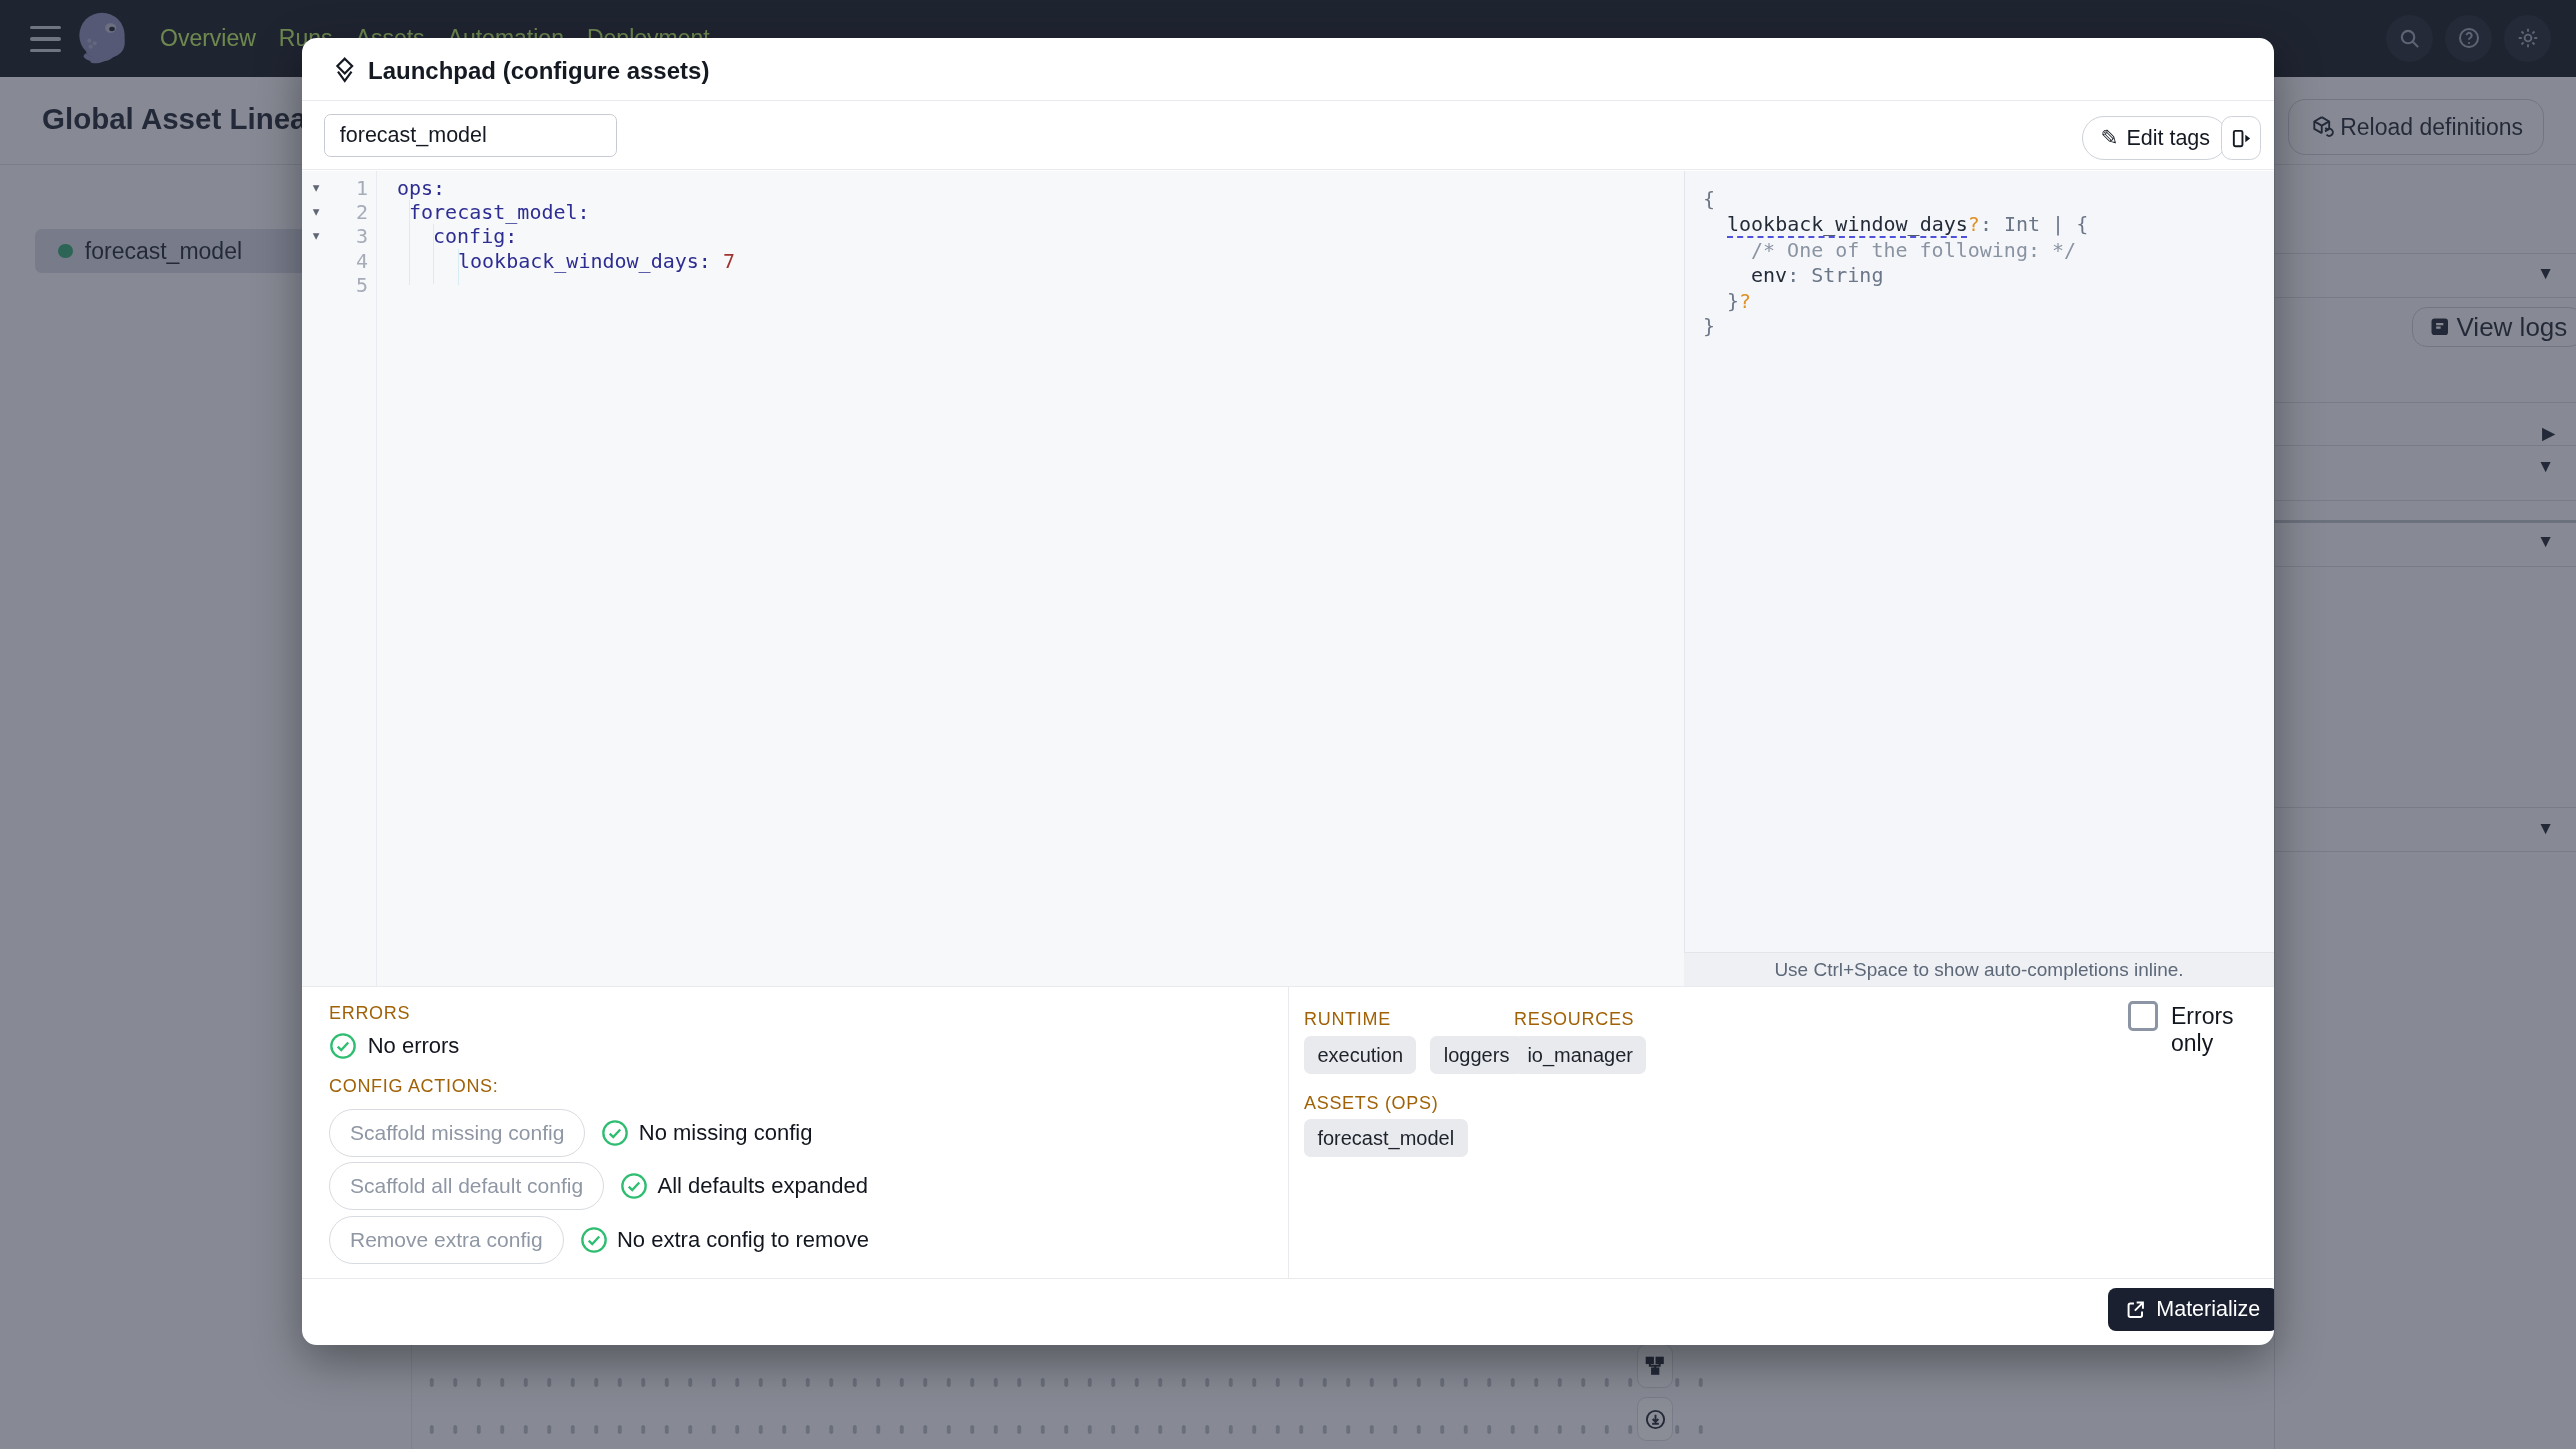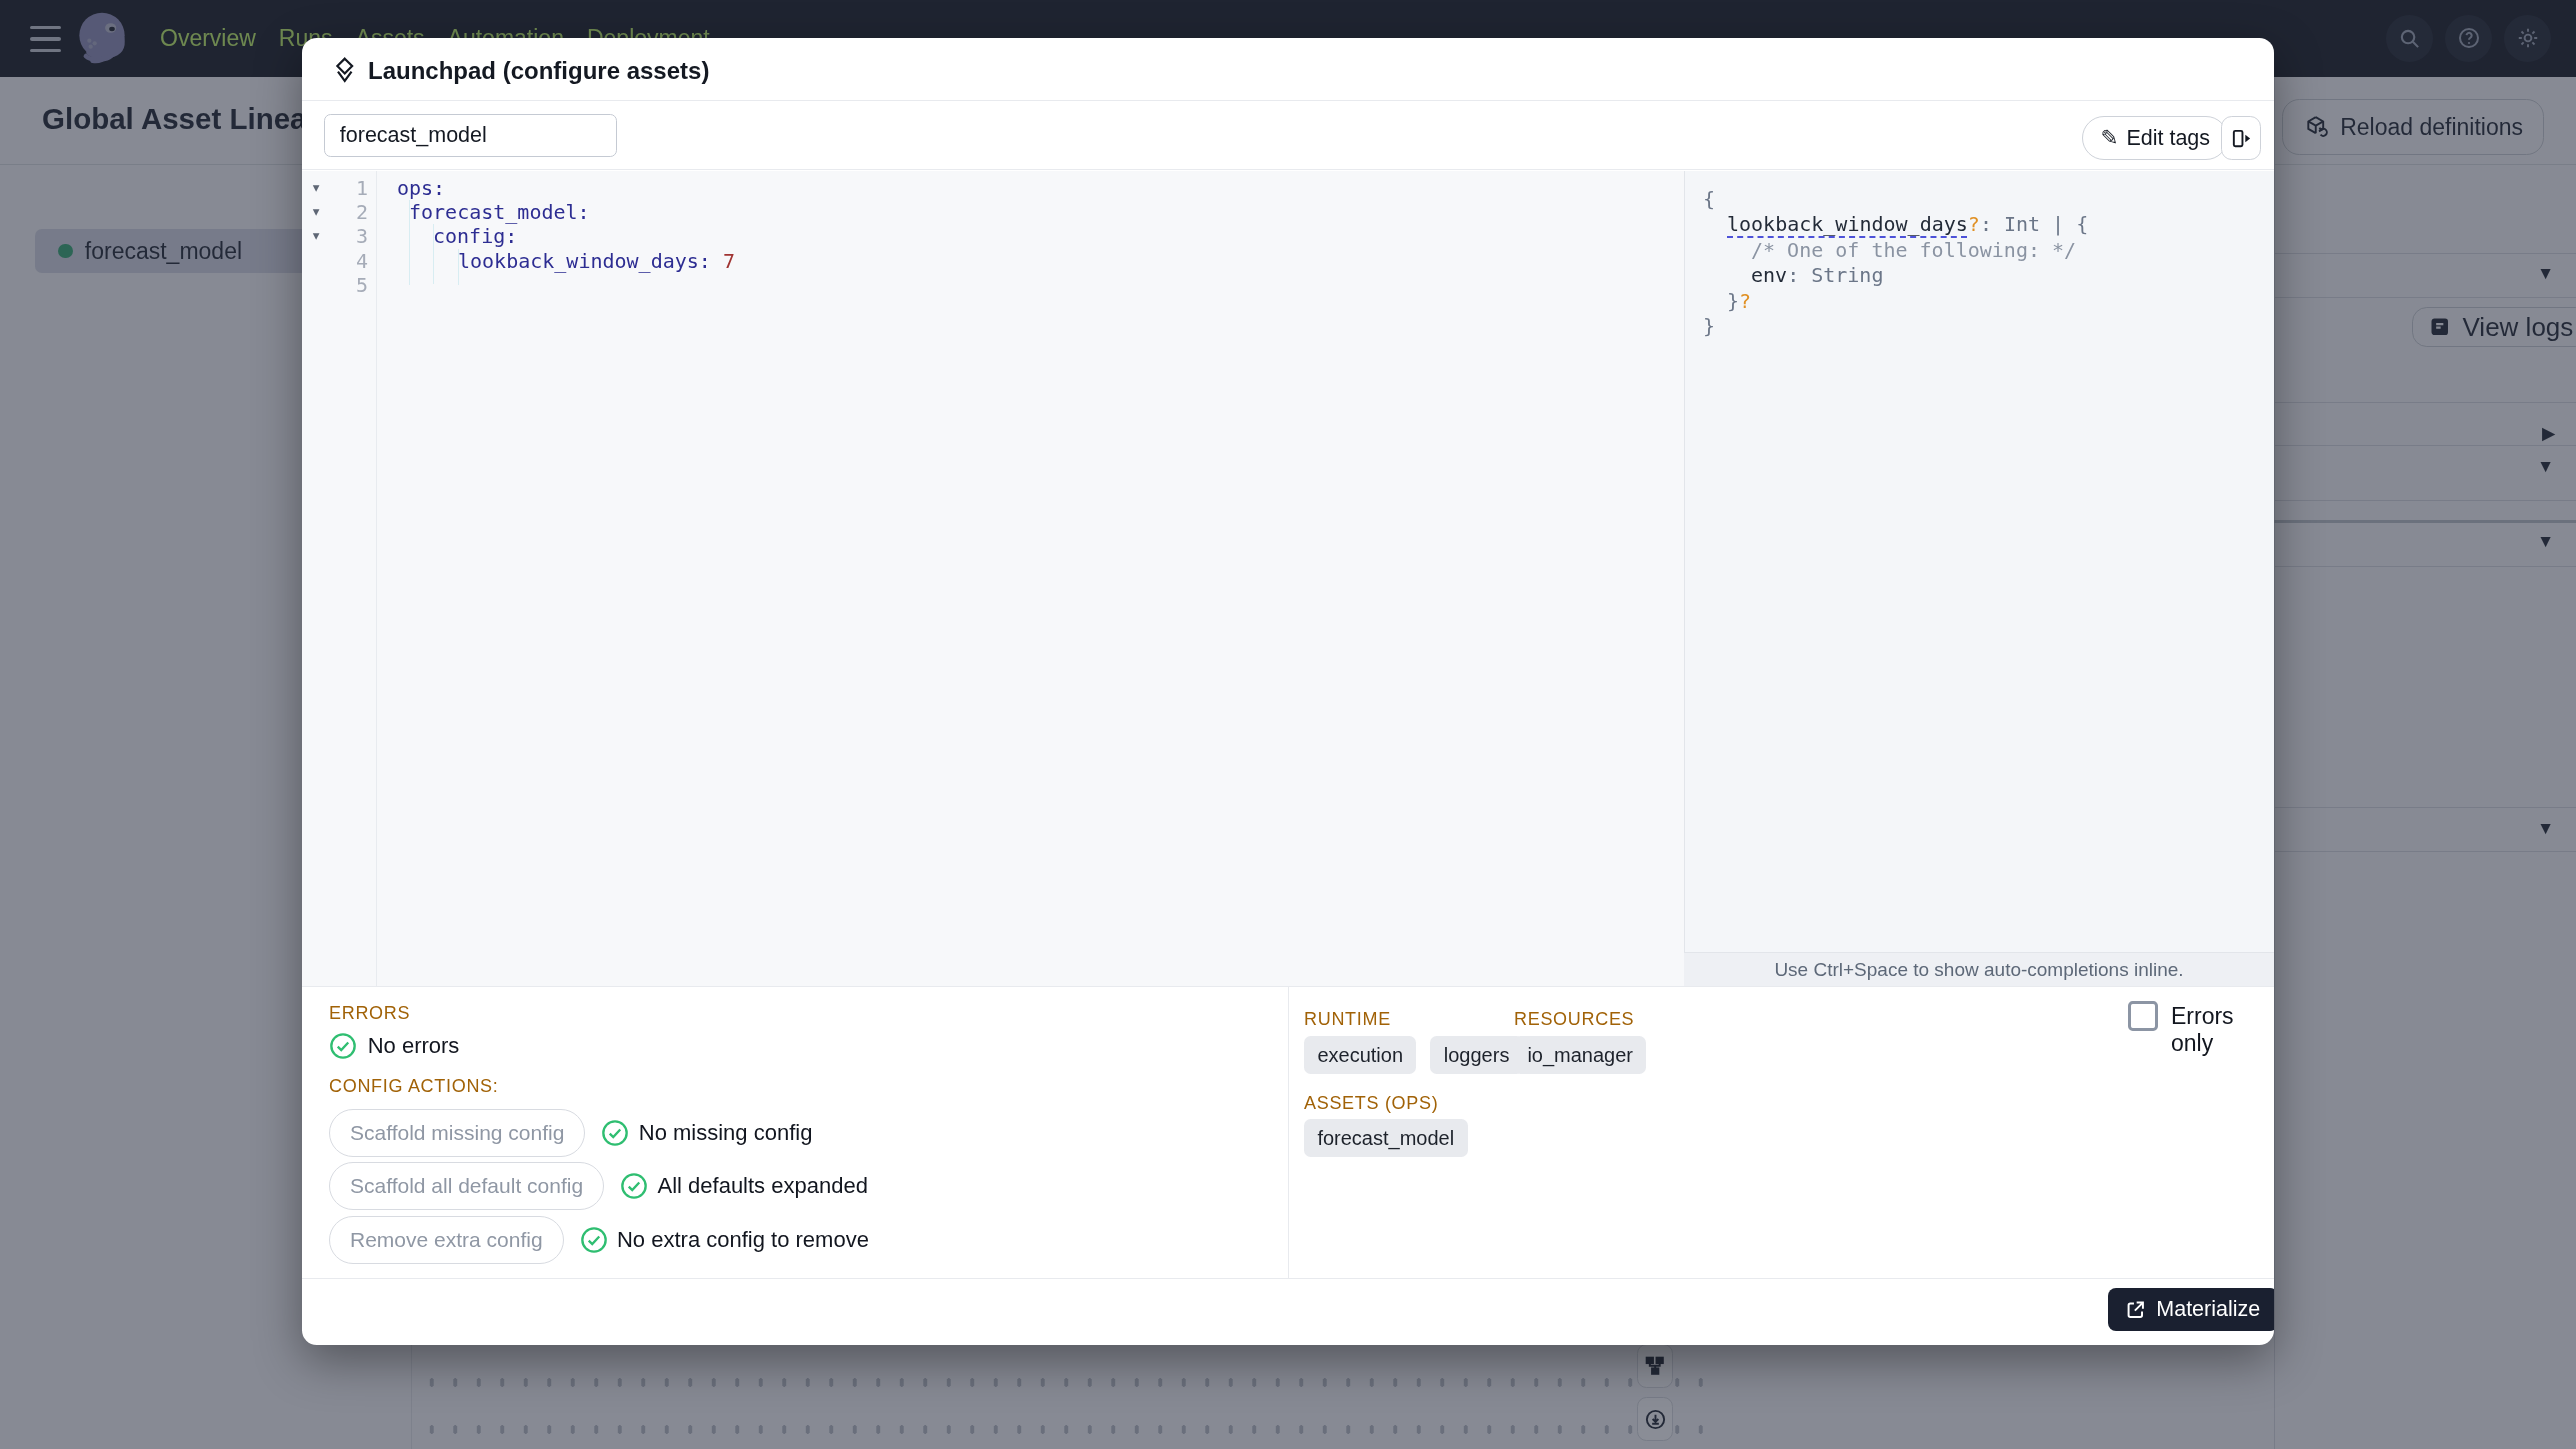--- a/index.html
+++ b/index.html
@@ -10,21 +10,21 @@
   .nav{position:absolute;top:0;left:0;right:0;height:77px;background:#10141f;z-index:1;}
   .hamburger{position:absolute;left:30px;top:25.5px;width:31px;height:27px;display:flex;flex-direction:column;justify-content:space-between;cursor:pointer;}
   .hamburger div{height:3.4px;border-radius:2px;background:#c3c8d3;}
   .navlinks{position:absolute;left:160px;top:0;height:77px;display:flex;align-items:center;gap:23px;}
   .navlink{color:#bef264;font-size:23px;cursor:pointer;white-space:nowrap;}
   .navicons{position:absolute;right:25px;top:14.8px;display:flex;gap:12px;}
   .navicon{width:47px;height:47px;border-radius:50%;background:#1c2230;color:#9aa2b4;
            display:flex;align-items:center;justify-content:center;cursor:pointer;}
   
   .page-title{position:absolute;left:42px;top:102px;font-size:29.5px;font-weight:600;color:#1a2130;}
-  .btn-outline{display:inline-flex;align-items:center;gap:12px;border:1.7px solid #c6cad2;border-radius:17.4px;
+  .btn-outline{display:inline-flex;align-items:center;gap:6px;border:1.7px solid #c6cad2;border-radius:17.4px;
                color:#1a2130;font-size:23px;background:transparent;cursor:pointer;white-space:nowrap;}
   .hdr-divider{position:absolute;left:0;right:0;top:164px;height:1.3px;background:#d8dbe1;}
   .jump-input{position:absolute;left:38px;top:176px;width:376px;height:47px;border:1.3px solid #c3c8d1;border-radius:6.7px;
               background:transparent;font-size:23px;color:#1a2130;padding:0 16px;box-sizing:border-box;font-family:"Liberation Sans",sans-serif;}
   .jump-input::placeholder{color:#828a98;}
   .asset-row{position:absolute;left:35px;top:229px;width:470px;height:44px;background:#d3d6e4;border-radius:6.7px;
              display:flex;align-items:center;gap:12px;padding-left:23px;box-sizing:border-box;cursor:pointer;}
   .asset-dot{width:14.8px;height:14.8px;border-radius:50%;background:#2da46f;flex:none;}
   .asset-row span{font-size:23px;color:#1a2130;}
   .rail{position:absolute;left:2274px;top:77px;right:0;bottom:0;border-left:1.3px solid #d5d8df;}

